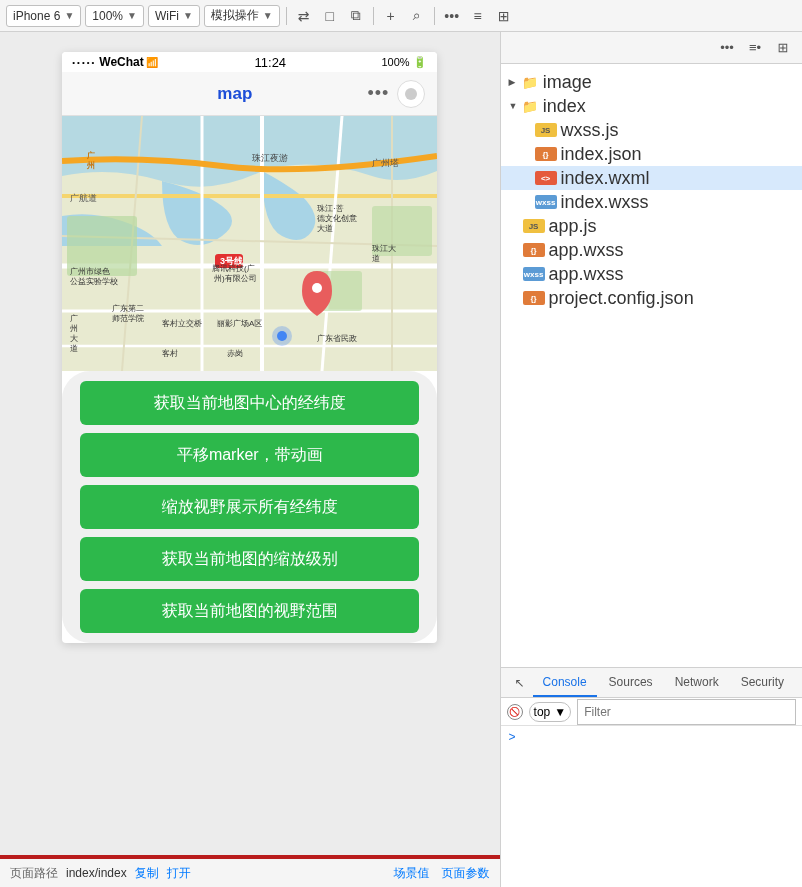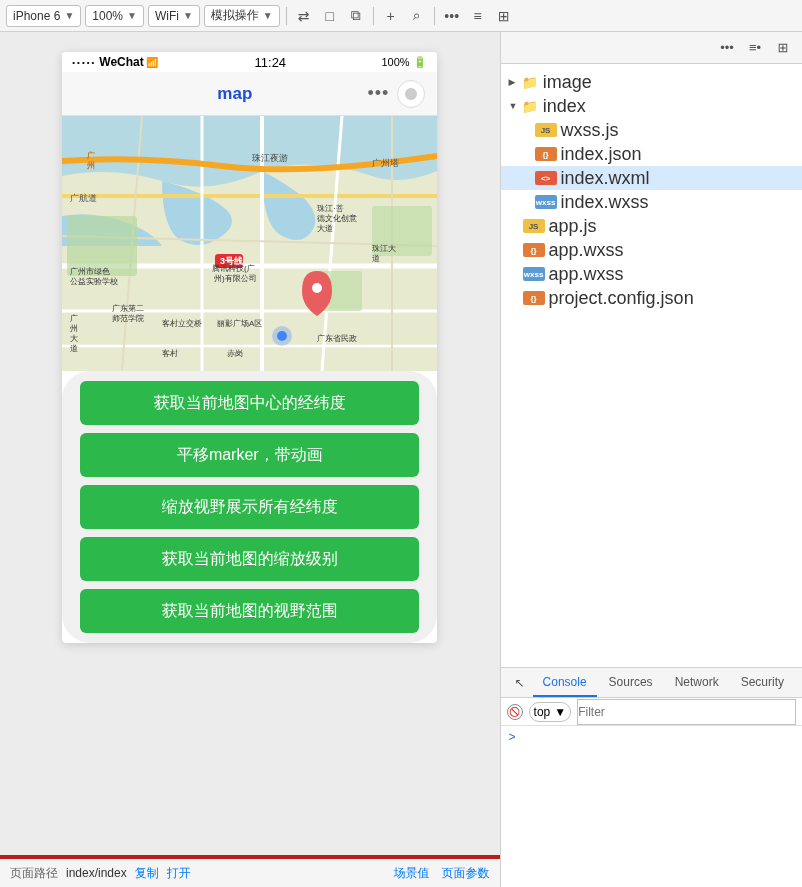--- a/index.html
+++ b/index.html
@@ -298,21 +298,21 @@
       padding: 0 4px;
       border-radius: 10px;
       cursor: pointer;
       display: flex; align-items: center; gap: 4px;
     }
     .filter-input {
       flex: 1;
       border: 1px solid #c0c0c0;
       border-radius: 0;
       height: 26px;
-      padding: 0 0;
+      padding: 0 6px;
       font-size: 12px;
       outline: none;
       background: #fff;
     }
 
     .console-body {
       flex: 1;
       background: #fff;
       padding: 4px 8px;
       font-size: 12px;

